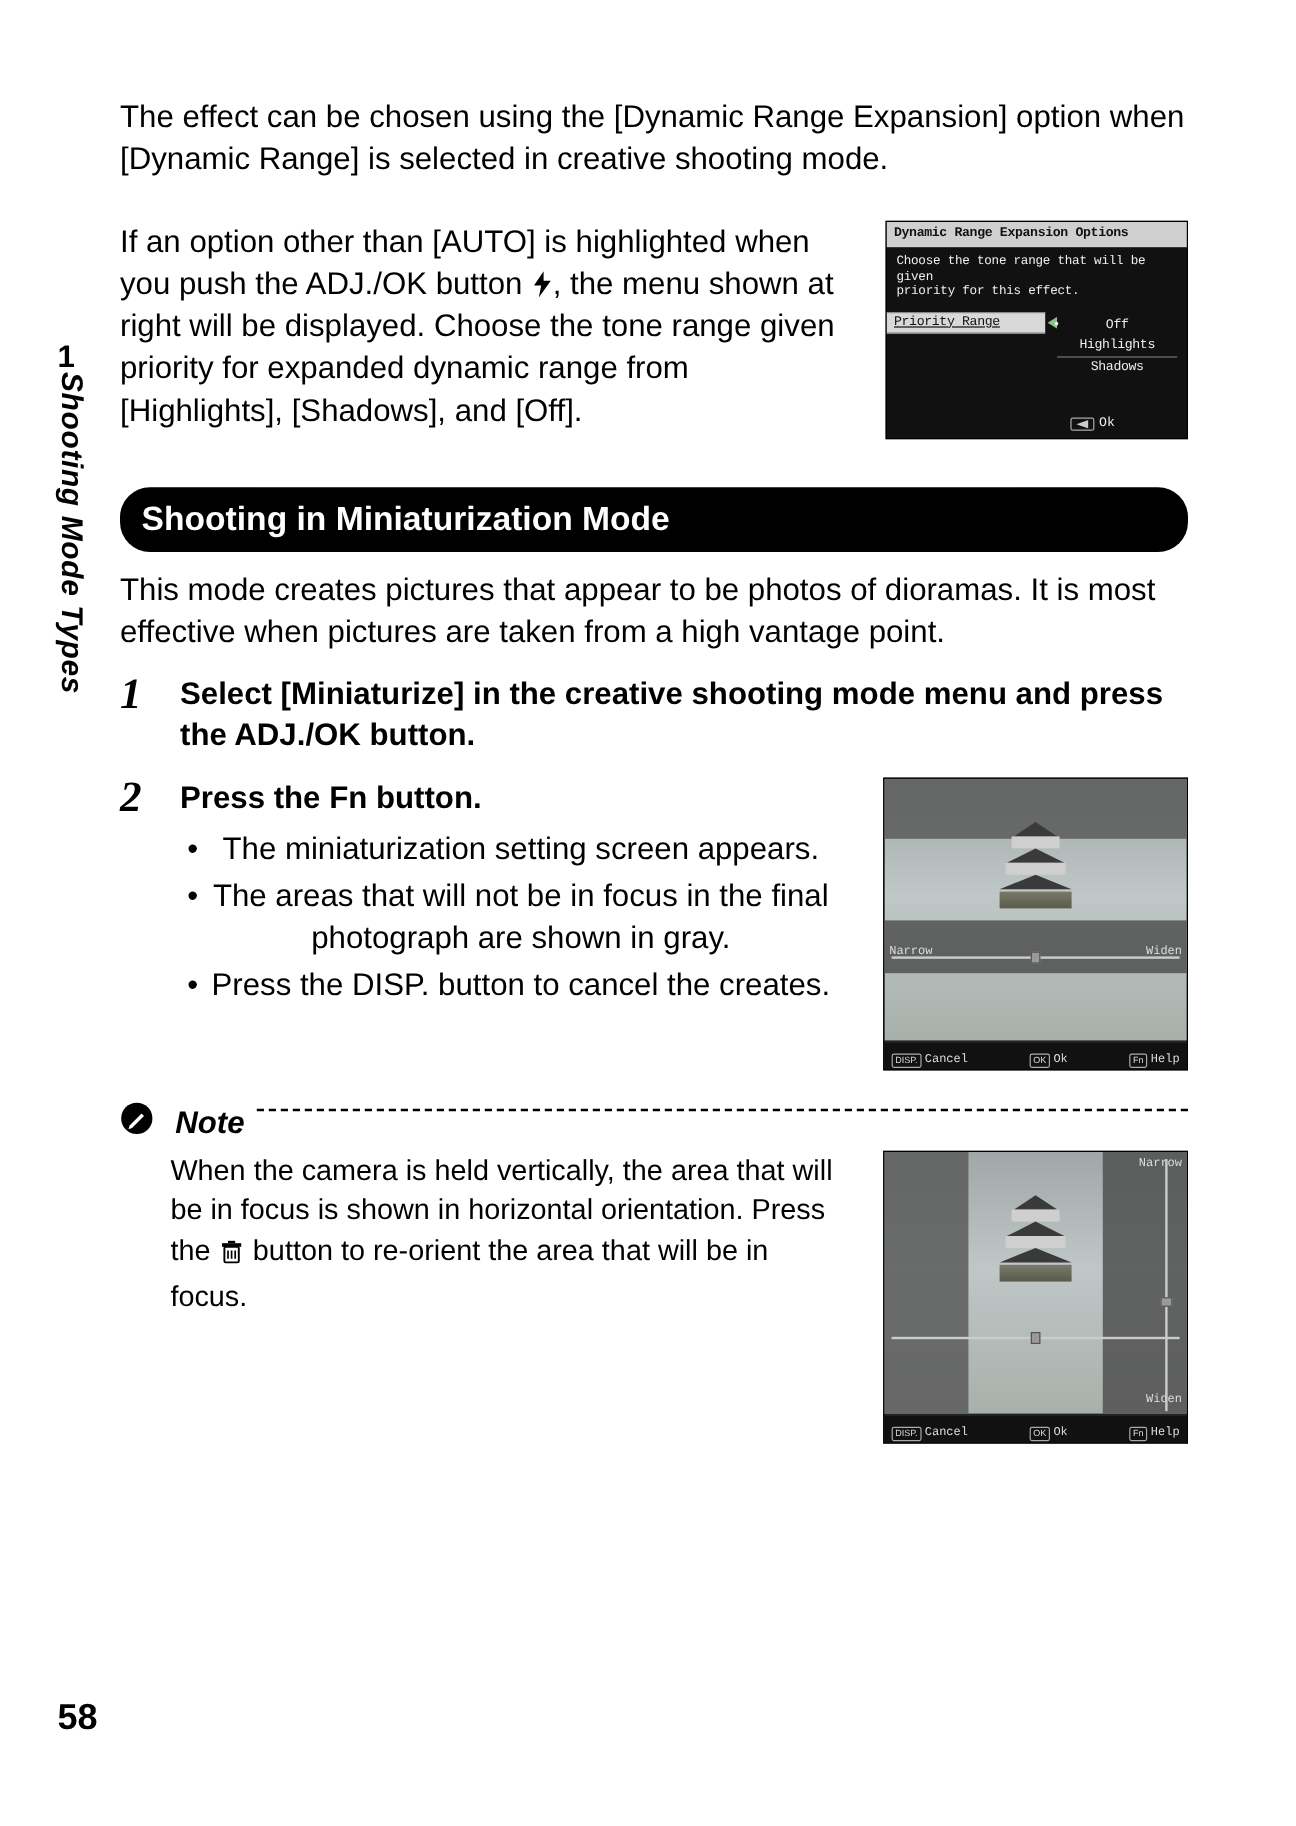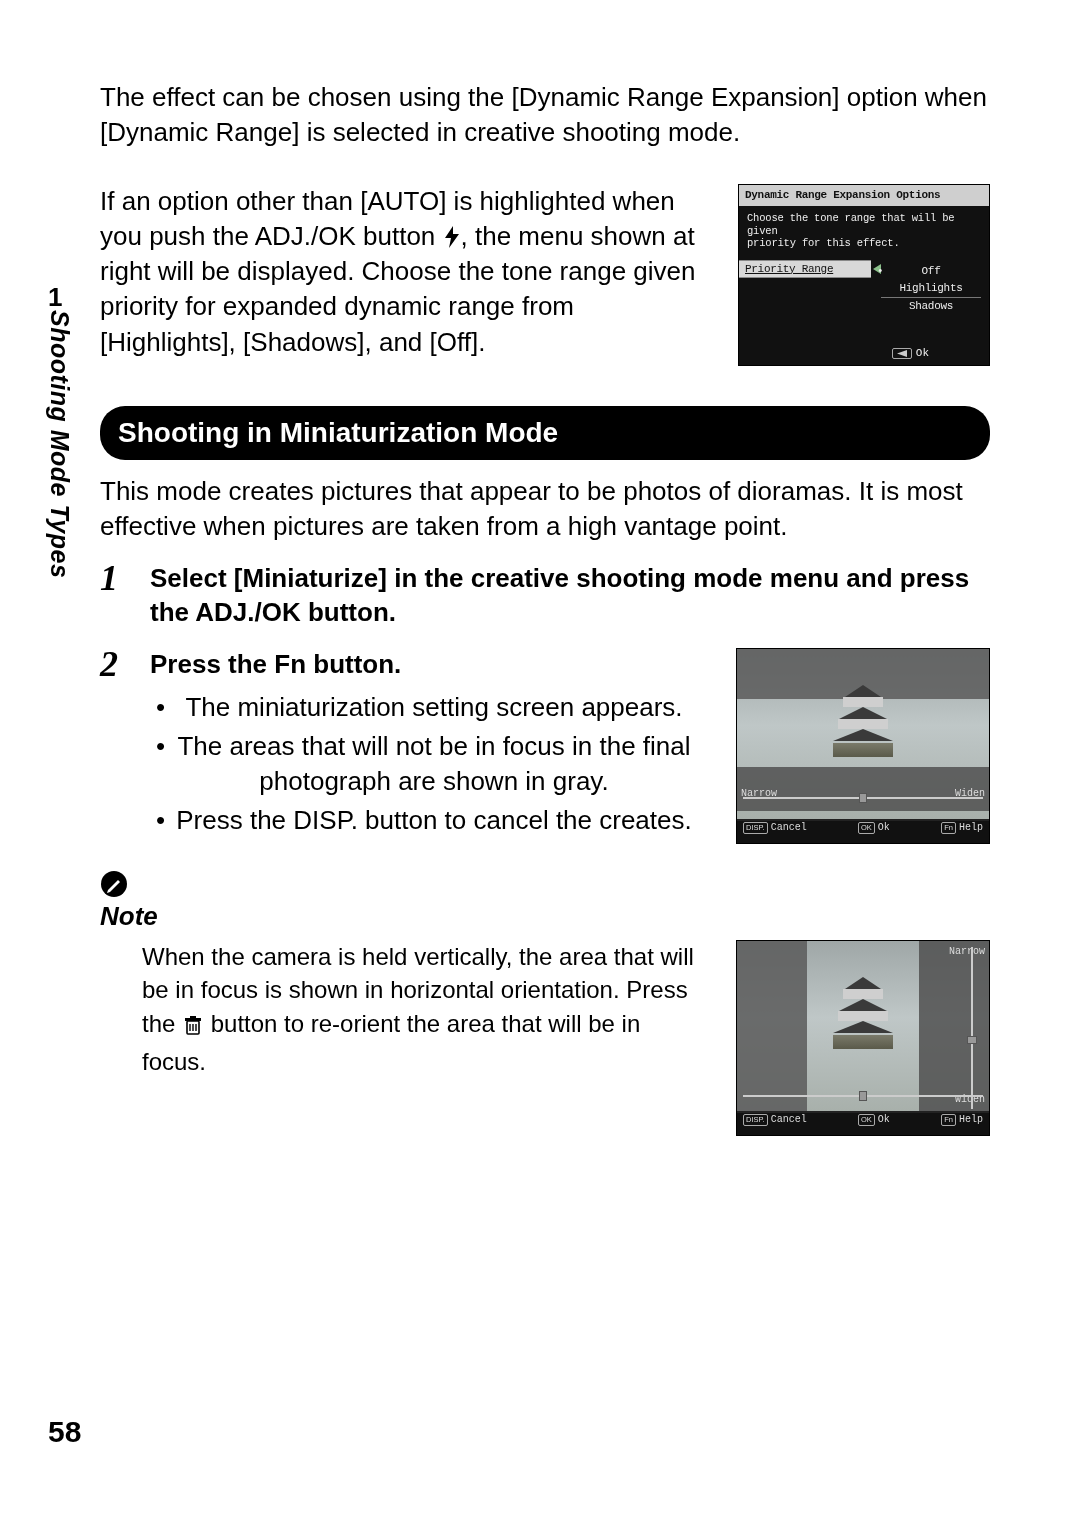--- a/index.html
+++ b/index.html
@@ -176,21 +176,21 @@
     position: absolute;
     left: 6px;
     top: 0;
   }
 
   .step2-row { display: flex; gap: 40px; }
   .step2-row .step2-text { flex: 1; }
 
   
   .cam-box {
-    width: 254px; height: 196px;
+    width: 254px; height: 244px;
     background: #222;
     border: 1px solid #000;
     position: relative;
     font-family: "Courier New", monospace;
     color: #ddd;
     font-size: 11px;
     flex-shrink: 0;
     overflow: hidden;
   }
   .cam-sky {
@@ -251,39 +251,38 @@
     position: absolute; top: 55%; left: -4px;
     width: 10px; height: 8px; background:#999; border:1px solid #555;
   }
   .cam-narrow-h { position: absolute; left: 4px; top: 138px; font-size: 10px; }
   .cam-widen-h  { position: absolute; right: 4px; top: 138px; font-size: 10px; }
   .cam-narrow-v { position: absolute; right: 4px; top: 4px; font-size: 10px; }
   .cam-widen-v  { position: absolute; right: 4px; bottom: 28px; font-size: 10px; }
   .cam-footer {
     position: absolute; left:0; right:0; bottom:0; height:22px;
     background:#111;
-    display:flex; justify-content: space-between; align-items:flex-start;
+    display:flex; justify-content: space-between; align-items:flex-end;
     padding: 0 6px;
     font-size: 10px;
     margin-top: 12px;
   }
   .cam-footer .grp { display:flex; align-items:center; gap:3px; }
   .cam-footer .key {
     border: 1px solid #aaa; border-radius: 2px;
     padding: 0 2px; font-size: 7.5px; line-height: 10px;
     font-family: Arial, sans-serif;
   }
 
   
   .note-row {
     display: flex;
     align-items: flex-start;
-    gap: 1px;
+    gap: 18px;
     margin-top: 26px;
-    flex-direction: column;
   }
   .note-icon {
     width: 28px; height: 28px; flex-shrink:0;
   }
   .note-heading {
     font-weight: bold; font-style: italic; font-size: 26px;
     display: flex; align-items: center; gap: 6px; flex: 1;
   }
   .note-dashes {
     flex: 1;

